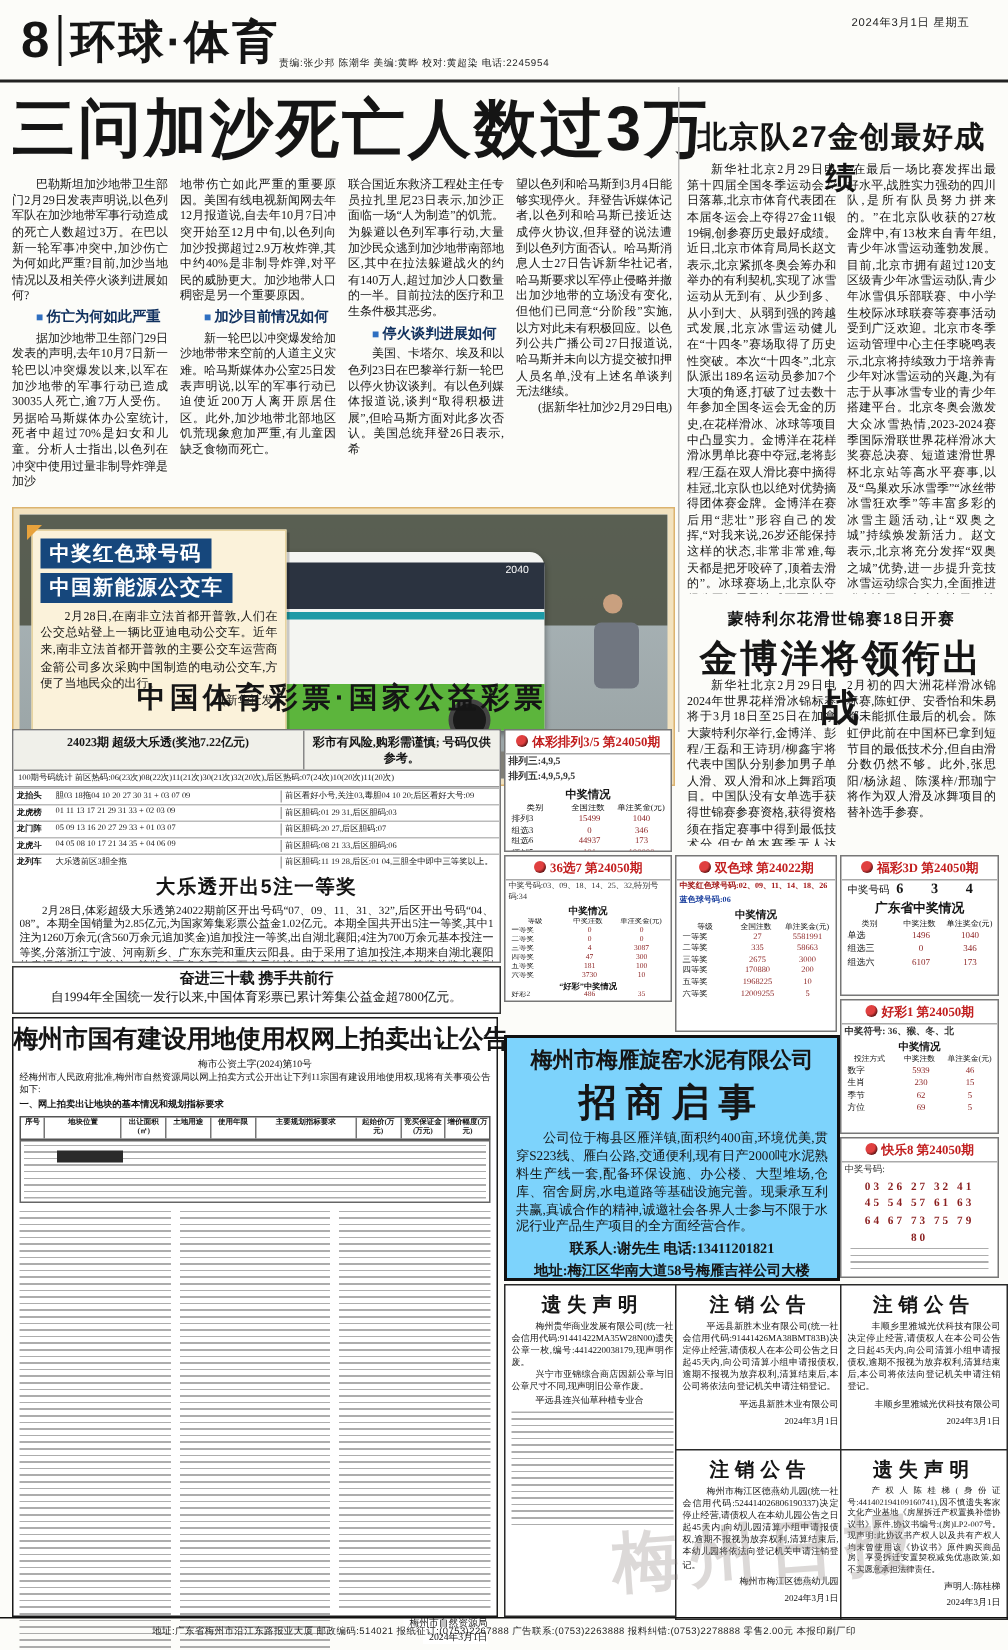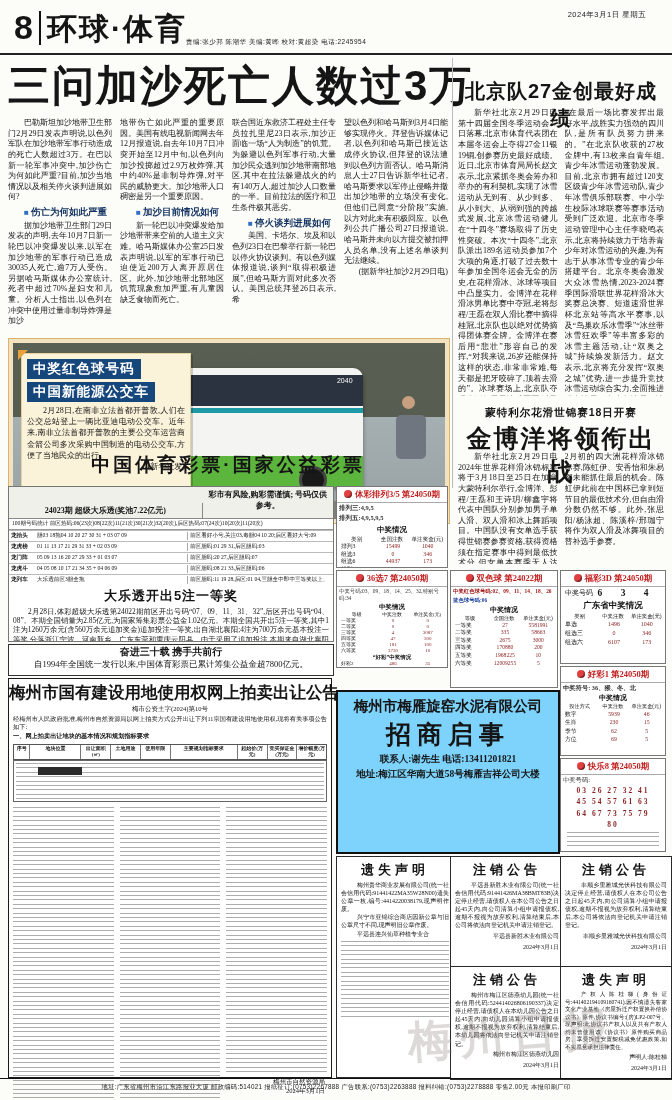--- a/index.html
+++ b/index.html
@@ -186,21 +186,21 @@
         <div class="cap-body p">2月28日,在南非立法首都开普敦,人们在公交总站登上一辆比亚迪电动公交车。近年来,南非立法首都开普敦的主要公交车运营商金箭公司多次采购中国制造的电动公交车,方便了当地民众的出行。</div>
         <div class="cap-body credit">(新华社发)</div>
       </div>
     </div>
   </div>
 
   <div class="abs lott-title sans ctr" style="left:8px;top:452px;width:440px;">中国体育彩票·国家公益彩票</div>
 
   <div class="abs lbox" style="left:8px;top:486px;width:324px;height:154px;">
     <div class="dlt-head">
-      <div style="flex:1.5;border-right:.5px solid #888;margin-top:16px;">24023期 超级大乐透(奖池7.22亿元)</div>
+      <div style="flex:1.5;border-right:.5px solid #888;">24023期 超级大乐透(奖池7.22亿元)</div>
       <div style="flex:1;">彩市有风险,购彩需谨慎; 号码仅供参考。</div>
     </div>
     <div class="stats">100期号码统计 前区热码:06(23次)08(22次)11(21次)30(21次)32(20次),后区热码:07(24次)10(20次)11(20次)</div>
     <div class="tiprows">
         <div class="trow">
           <span class="tcell">龙抬头</span>
           <span class="tcell">胆03 18拖04 10 20 27 30 31 + 03 07 09</span>
           <span class="tcell">前区看好小号,关注03,毒胆04 10 20;后区看好大号:09</span>
         </div>
         <div class="trow">
@@ -490,20 +490,21 @@
         <div class="fl" style="position:absolute;inset:0 0 26px 0;"></div>
         <div style="position:absolute;right:2px;bottom:12px;font-size:6.5px;background:#fff;padding-left:4px;">梅州市自然资源局</div>
         <div style="position:absolute;right:2px;bottom:3px;font-size:6.5px;background:#fff;padding-left:4px;">2024年3月1日</div>
       </div>
     </div>
   </div>
 
   <div class="abs adbox" style="left:336px;top:690px;width:208px;height:150px;">
     <div class="ad-company sans">梅州市梅雁旋窑水泥有限公司</div>
     <div class="ad-title sans">招商启事</div>
+    <div class="ad-body">公司位于梅县区雁洋镇,面积约400亩,环境优美,贯穿S223线、雁白公路,交通便利,现有日产2000吨水泥熟料生产线一套,配备环保设施、办公楼、大型堆场,仓库、宿舍厨房,水电道路等基础设施完善。现秉承互利共赢,真诚合作的精神,诚邀社会各界人士参与不限于水泥行业产品生产项目的全方面经营合作。</div>
     <div class="ad-line">联系人:谢先生    电话:13411201821</div>
     <div class="ad-line">地址:梅江区华南大道58号梅雁吉祥公司大楼</div>
   </div>
 
   <div class="abs notice" style="left:336px;top:856px;width:108px;height:214px;">
     <div class="notice-title sans">遗失声明</div>
     <div class="notice-body p">梅州贵华商业发展有限公司(统一社会信用代码:91441422MA35W28N00)遗失公章一枚,编号:4414220038179,现声明作废。</div>
     <div class="notice-body p">兴宁市亚锦综合商店因新公章与旧公章尺寸不同,现声明旧公章作废。</div>
     <div class="notice-body p">平远县连兴仙草种植专业合</div>
     <div class="fl" style="height:78px;margin-top:3px;"></div>

